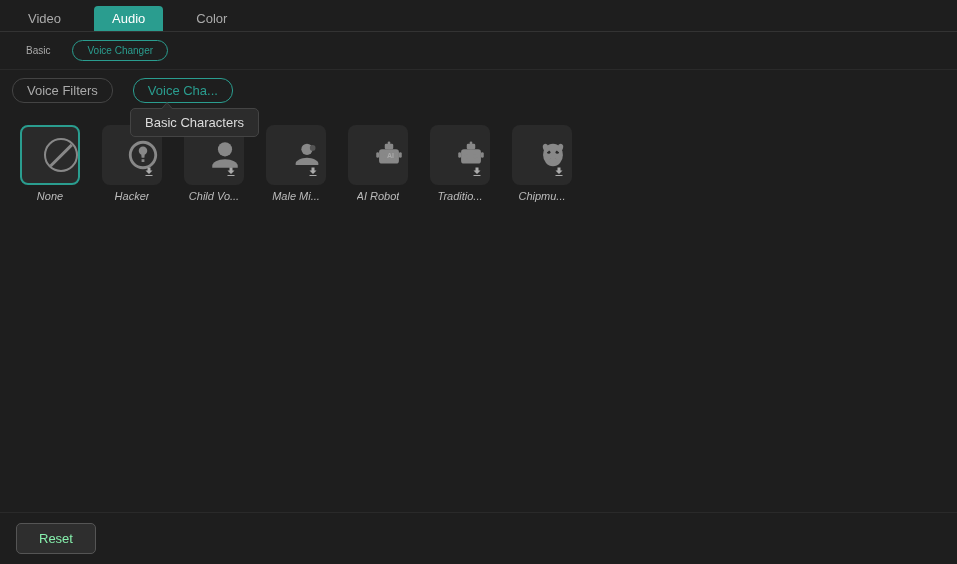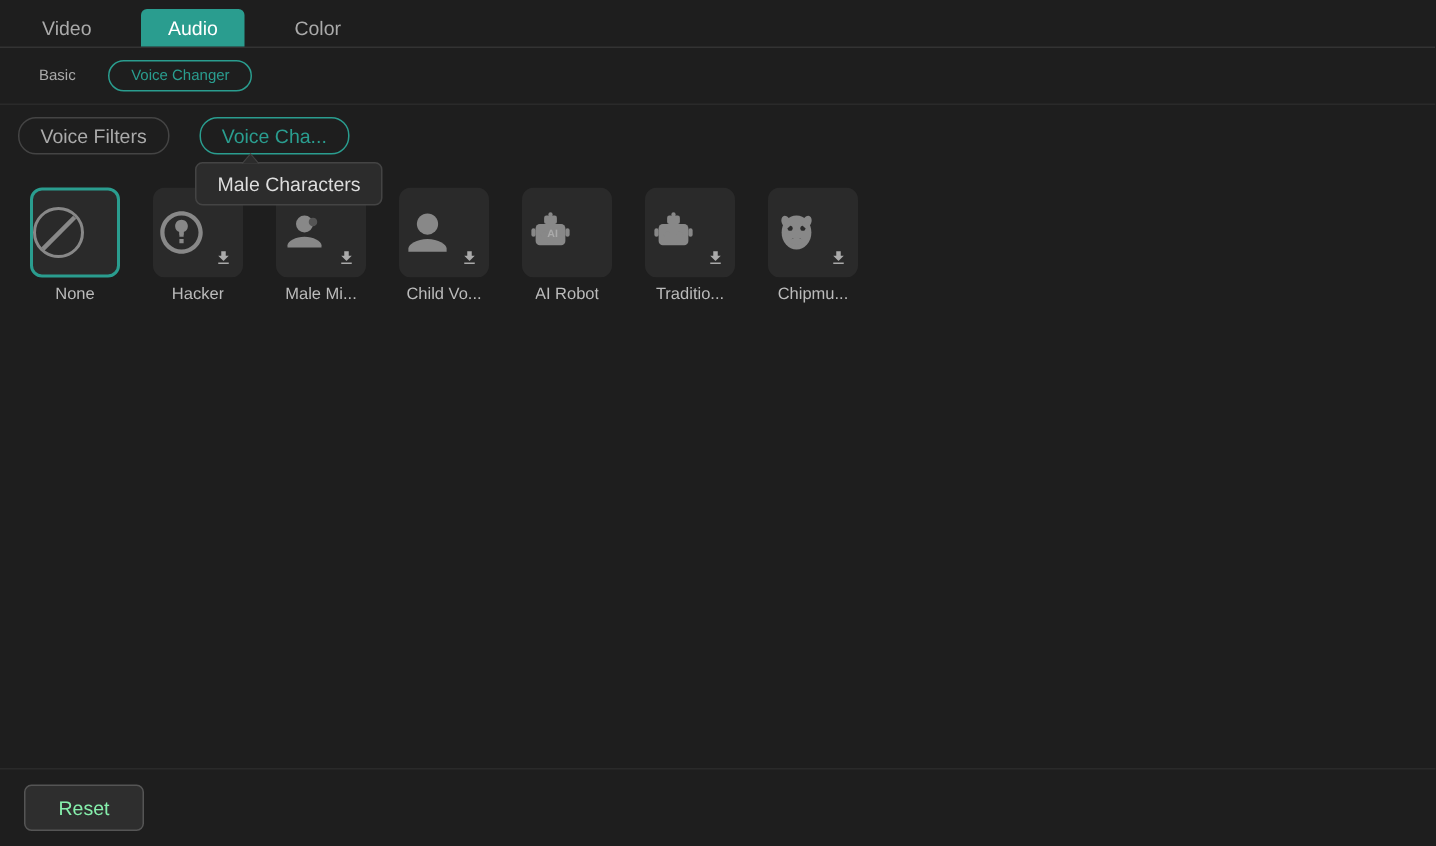--- a/index.html
+++ b/index.html
@@ -123,21 +123,21 @@
       width: 72px;
       cursor: pointer;
     }
     .char-icon {
       width: 60px;
       height: 60px;
       border-radius: 8px;
       background: #2a2a2a;
       display: flex;
       align-items: center;
-      justify-content: flex-start;
+      justify-content: flex-end;
       position: relative;
       border: 2px solid transparent;
     }
     .char-item.selected .char-icon {
       border: 2px solid #2a9d8f;
     }
     .char-icon svg {
       width: 34px;
       height: 34px;
       fill: #888;
@@ -159,20 +159,21 @@
     }
     .char-label {
       margin-top: 5px;
       font-size: 11px;
       color: #bbb;
       text-align: center;
       max-width: 70px;
       overflow: hidden;
       text-overflow: ellipsis;
       white-space: nowrap;
+      font-style: italic;
     }
 
     .bottom-bar {
       position: absolute;
       bottom: 0;
       left: 0;
       right: 0;
       height: 52px;
       display: flex;
       align-items: center;
@@ -229,21 +230,21 @@
 
 <div class="sub-tabs">
   <button class="sub-tab">Basic</button>
   <button class="sub-tab active">Voice Changer</button>
 </div>
 
 <div class="filter-tabs">
   <button class="filter-tab">Voice Filters</button>
   <button class="filter-tab active">Voice Cha...</button>
   <div class="tooltip">
-    <span>Male Characters</span>
+    <span>Basic Characters</span>
   </div>
 </div>
 
 <div class="characters-grid">
 
   <div class="char-item selected">
     <div class="char-icon">
       <div class="none-icon" style="position:relative;"></div>
     </div>
     <span class="char-label">None</span>
@@ -255,51 +256,51 @@
           <path d="M12 2C6.48 2 2 6.48 2 12s4.48 10 10 10 10-4.48 10-10S17.52 2 12 2zm0 18c-4.41 0-8-3.59-8-8s3.59-8 8-8 8 3.59 8 8-3.59 8-8 8zm-1-13h2v6h-2zm0 8h2v2h-2z"></path>
           <path d="M9 9c0-1.66 1.34-3 3-3s3 1.34 3 3c0 1.3-.84 2.4-2 2.82V14h-2v-2.18C9.84 11.4 9 10.3 9 9z"></path>
         </svg>
       <div class="download-badge">
         <svg viewBox="0 0 24 24">
             <path d="M19 9h-4V3H9v6H5l7 7 7-7zM5 18v2h14v-2H5z"></path>
           </svg>
       </div>
     </div>
     <span class="char-label">Hacker</span>
+  </div>
+
+  <div class="char-item">
+    <div class="char-icon">
+      <svg viewBox="0 0 24 24">
+          <circle cx="12" cy="8" r="5"></circle>
+          <path d="M12 15c-5 0-9 2.5-9 4.5V21h18v-1.5C21 17.5 17 15 12 15z"></path>
+        </svg>
+      <div class="download-badge">
+        <svg viewBox="0 0 24 24">
+            <path d="M19 9h-4V3H9v6H5l7 7 7-7zM5 18v2h14v-2H5z"></path>
+          </svg>
+      </div>
+    </div>
+    <span class="char-label">Child Vo...</span>
   </div>
 
   <div class="char-item">
     <div class="char-icon">
       <svg viewBox="0 0 24 24">
           <circle cx="12" cy="8" r="4"></circle>
           <path d="M12 14c-4 0-8 2-8 4v1h16v-1c0-2-4-4-8-4z"></path>
           <circle cx="16" cy="7" r="2" fill="#555"></circle>
         </svg>
       <div class="download-badge">
         <svg viewBox="0 0 24 24">
             <path d="M19 9h-4V3H9v6H5l7 7 7-7zM5 18v2h14v-2H5z"></path>
           </svg>
       </div>
     </div>
     <span class="char-label">Male Mi...</span>
-  </div>
-
-  <div class="char-item">
-    <div class="char-icon">
-      <svg viewBox="0 0 24 24">
-          <circle cx="12" cy="8" r="5"></circle>
-          <path d="M12 15c-5 0-9 2.5-9 4.5V21h18v-1.5C21 17.5 17 15 12 15z"></path>
-        </svg>
-      <div class="download-badge">
-        <svg viewBox="0 0 24 24">
-            <path d="M19 9h-4V3H9v6H5l7 7 7-7zM5 18v2h14v-2H5z"></path>
-          </svg>
-      </div>
-    </div>
-    <span class="char-label">Child Vo...</span>
   </div>
 
   <div class="char-item">
     <div class="char-icon">
       <svg viewBox="0 0 24 24">
         <rect x="5" y="8" width="14" height="10" rx="2"></rect>
         <rect x="9" y="4" width="6" height="4" rx="1"></rect>
         <circle cx="9" cy="13" r="1.5"></circle>
         <circle cx="15" cy="13" r="1.5"></circle>
         <rect x="10" y="16" width="4" height="1" rx="0.5"></rect>

